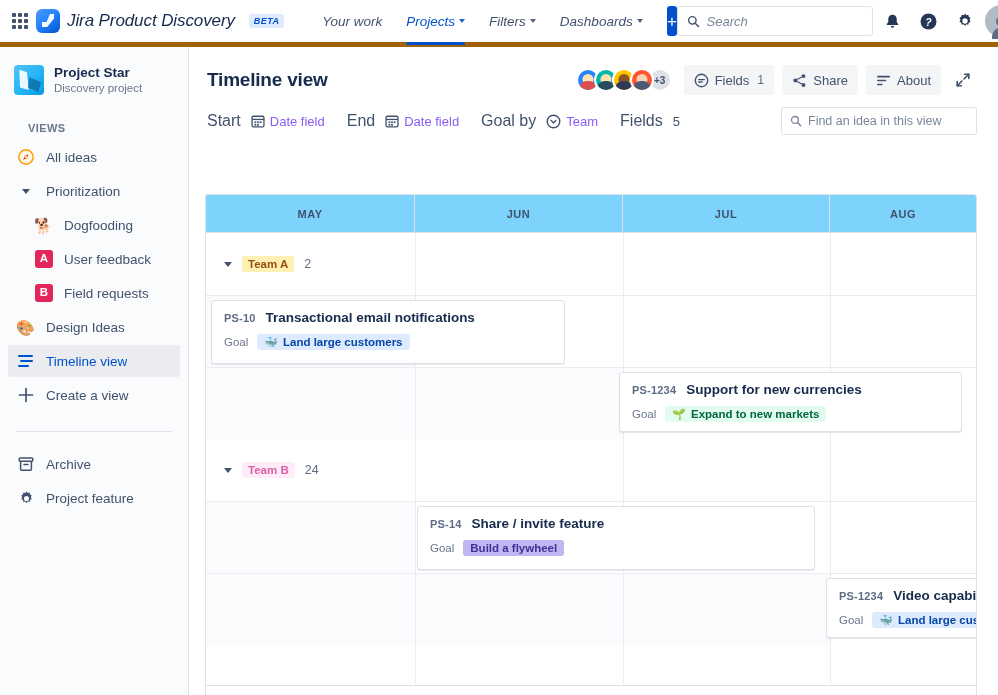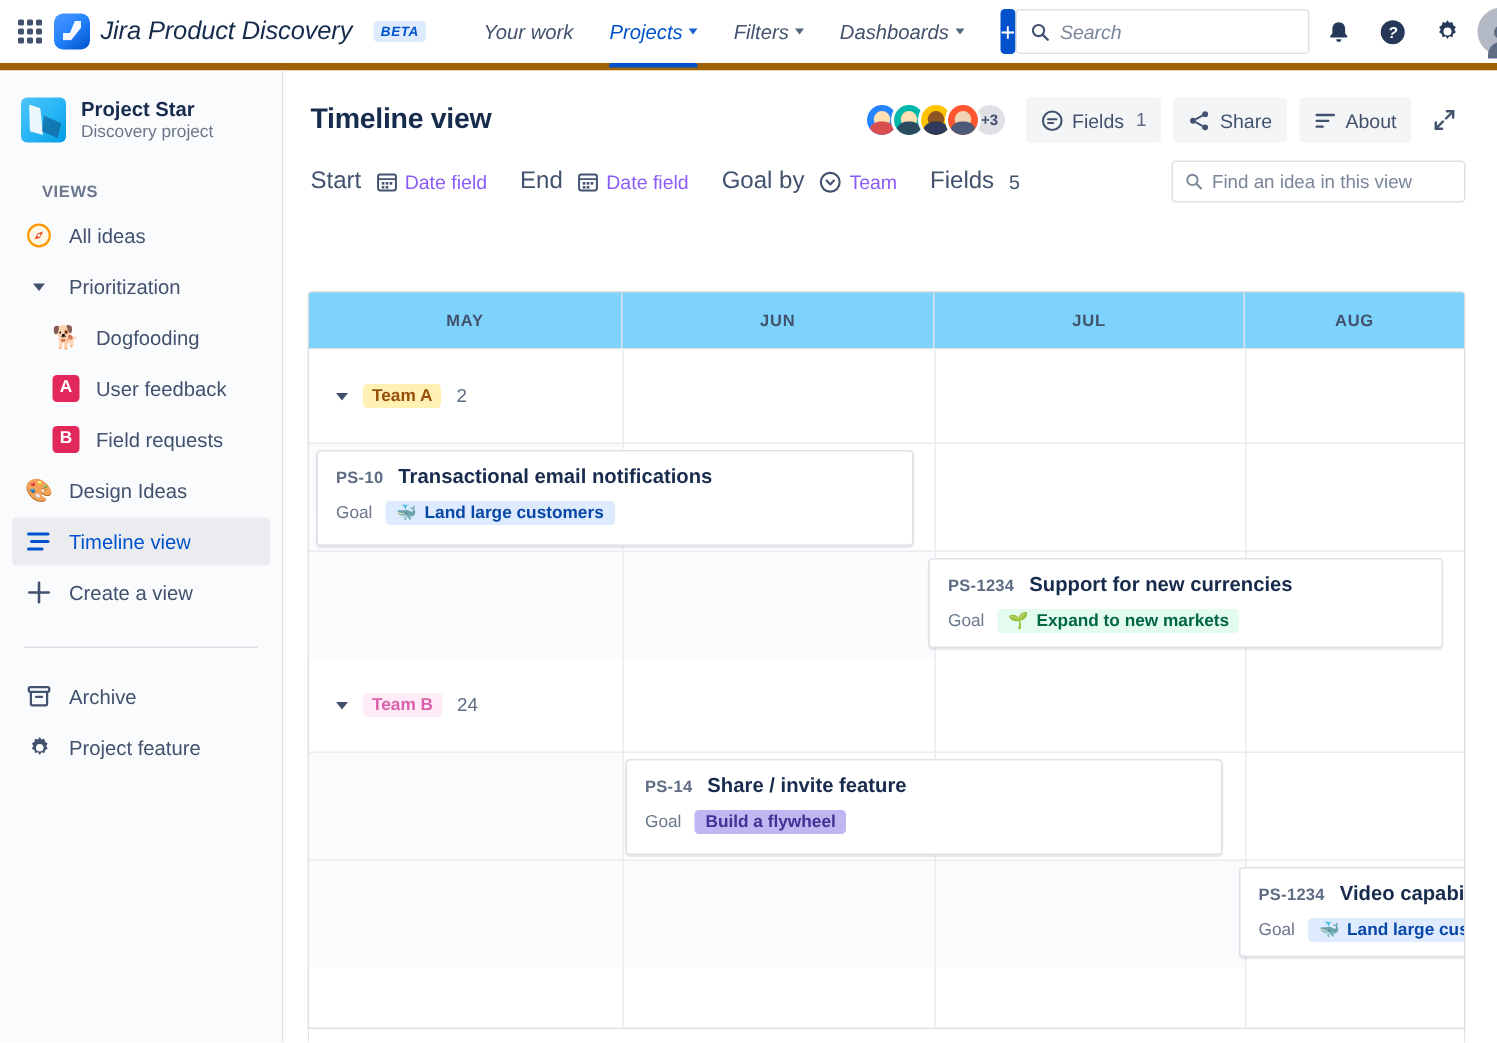--- a/index.html
+++ b/index.html
@@ -492,21 +492,21 @@
         </div>
 
         <div class="grp-header">
           <span class="grp-chev"></span>
           <span class="lozenge" style="background:#FFF0B3;color:#974F0C;">Team A</span>
           <span class="grp-count">2</span>
         </div>
 
         <div class="lane">
           <div class="shade" style="left:0;width:209px;"></div>
-          <div class="idea-card" style="left:5px;top:4px;width:398px;height:64px;">
+          <div class="idea-card" style="left:5px;top:4px;width:354px;height:64px;">
             <div class="card-row1">
               <span class="card-key">PS-10</span>
               <span class="card-title">Transactional email notifications</span>
             </div>
             <div class="card-row2">
               <span class="card-goal-lab">Goal</span>
               <span class="goal-pill" style="background:#DEEBFF;color:#0747A6;">
                 <span class="goal-emoji">🐳</span>
                 <span>Land large customers</span>
               </span>

